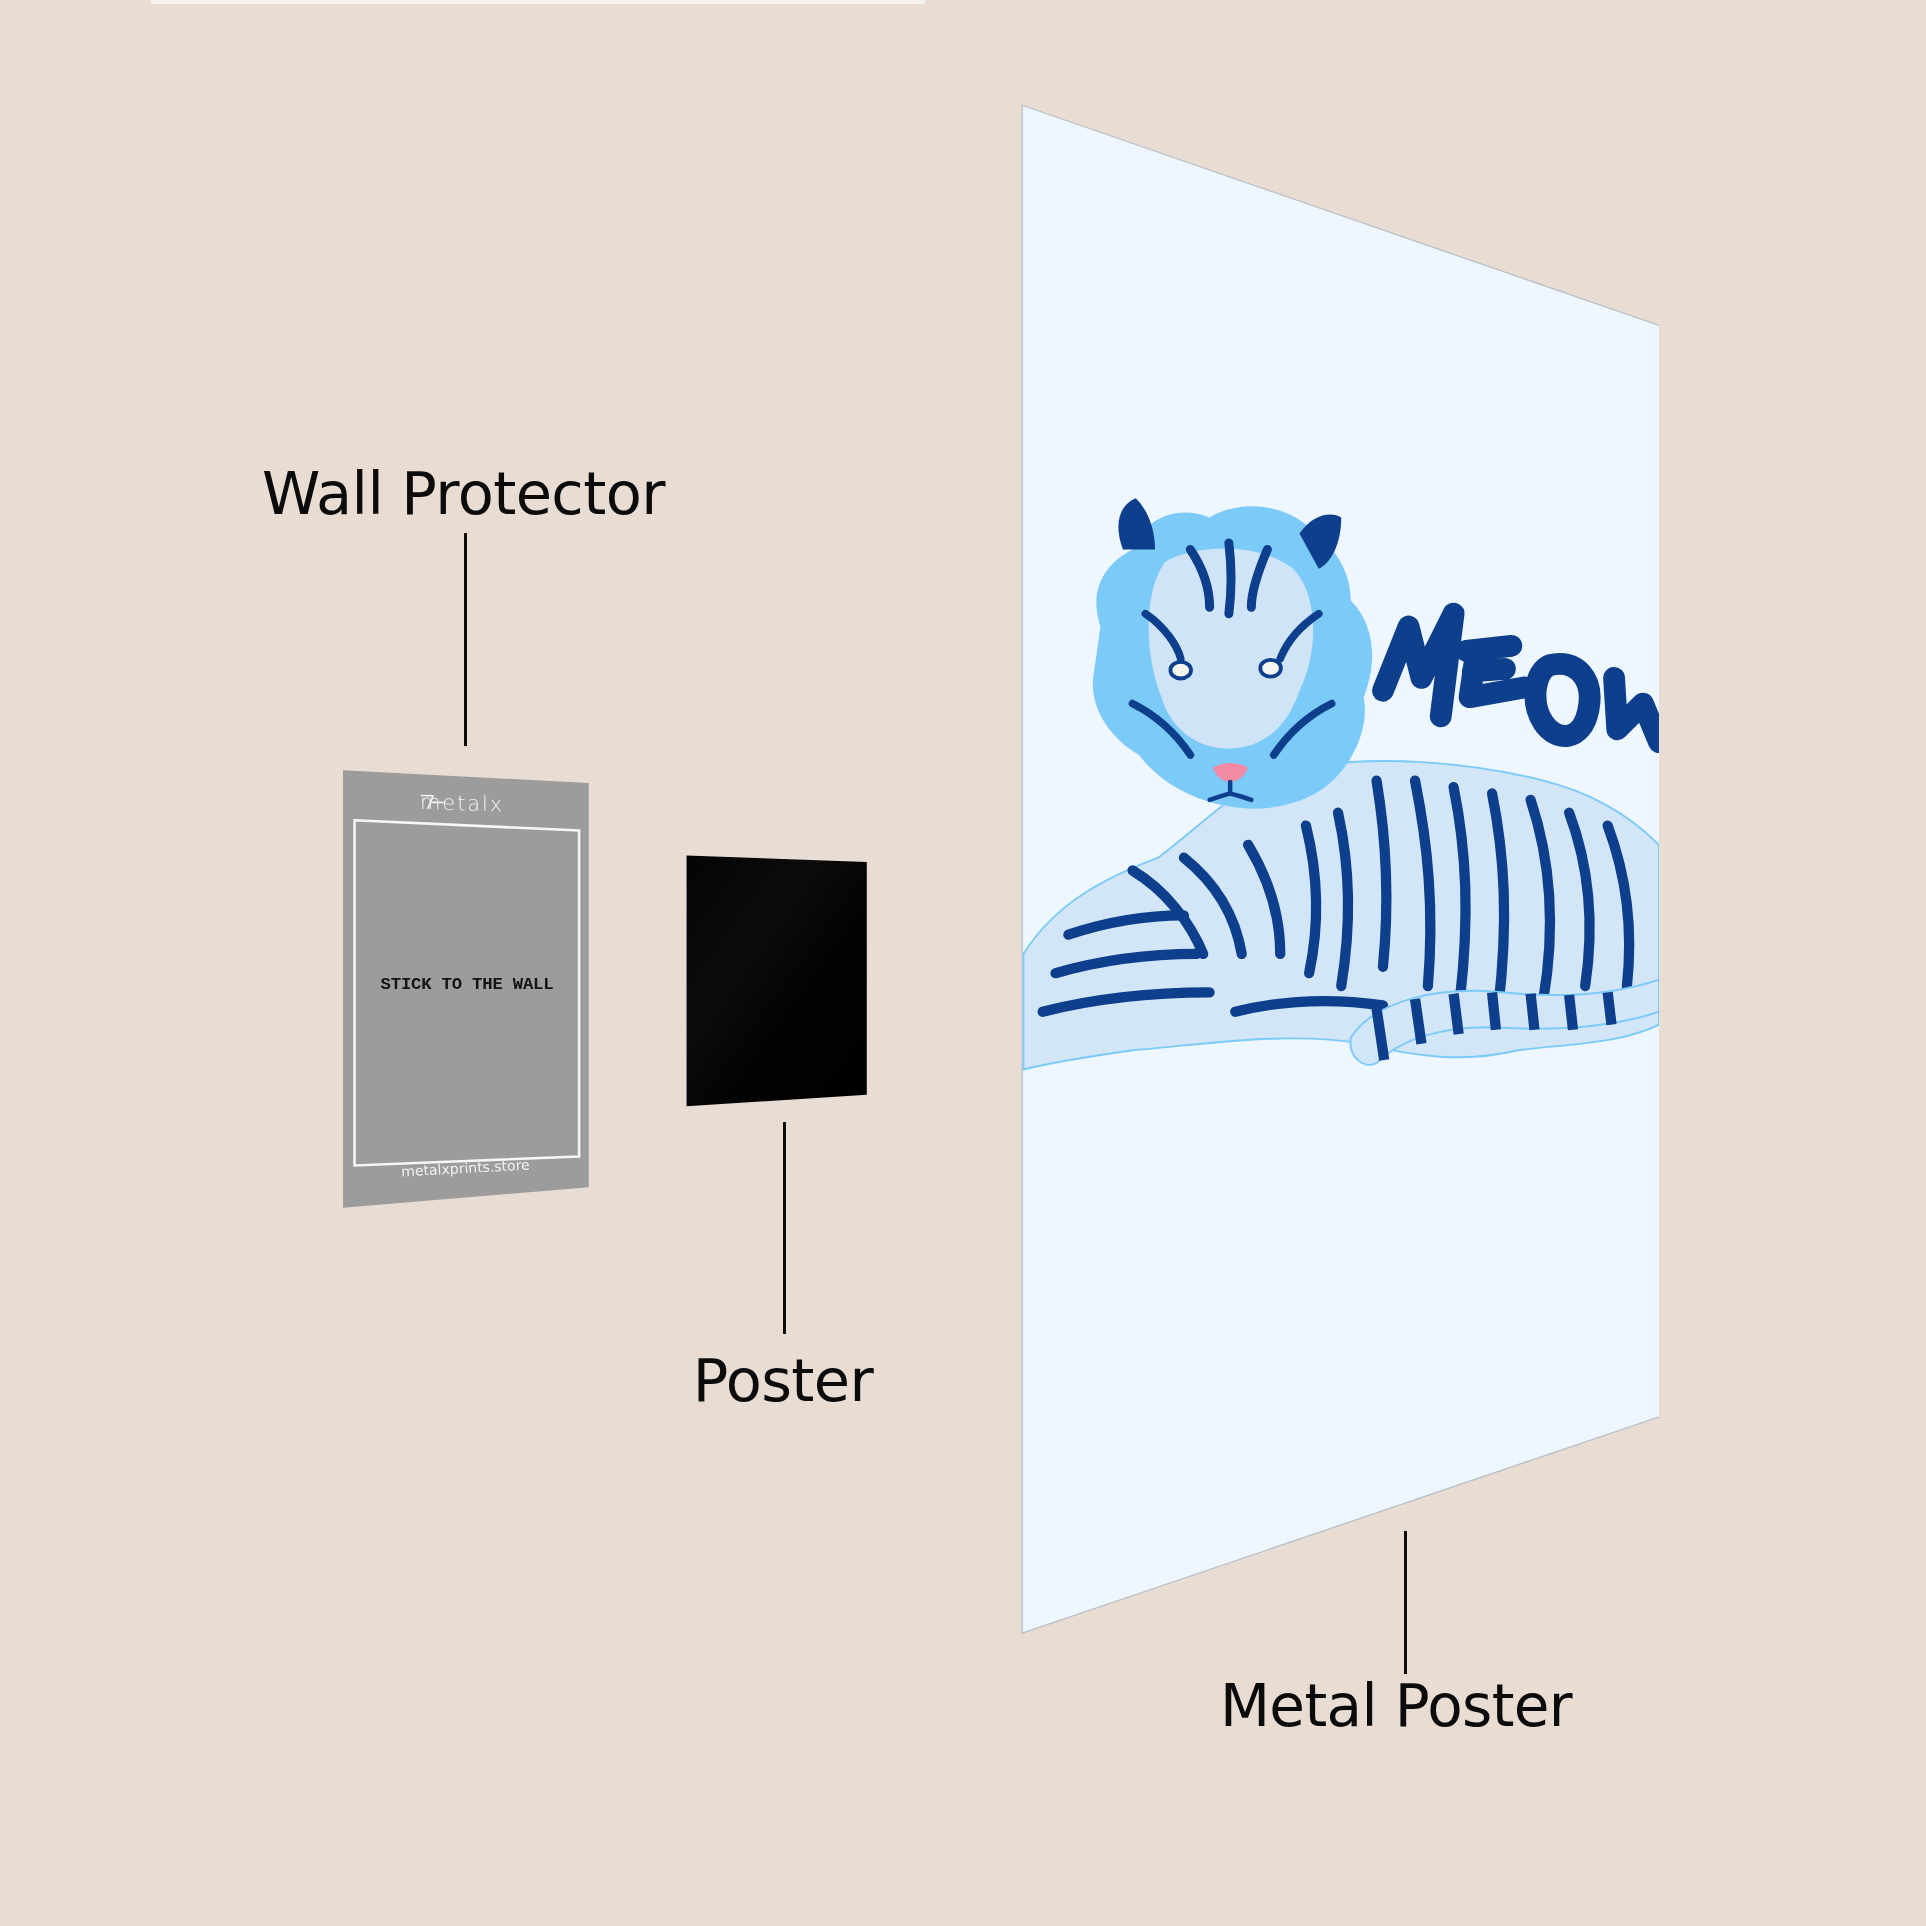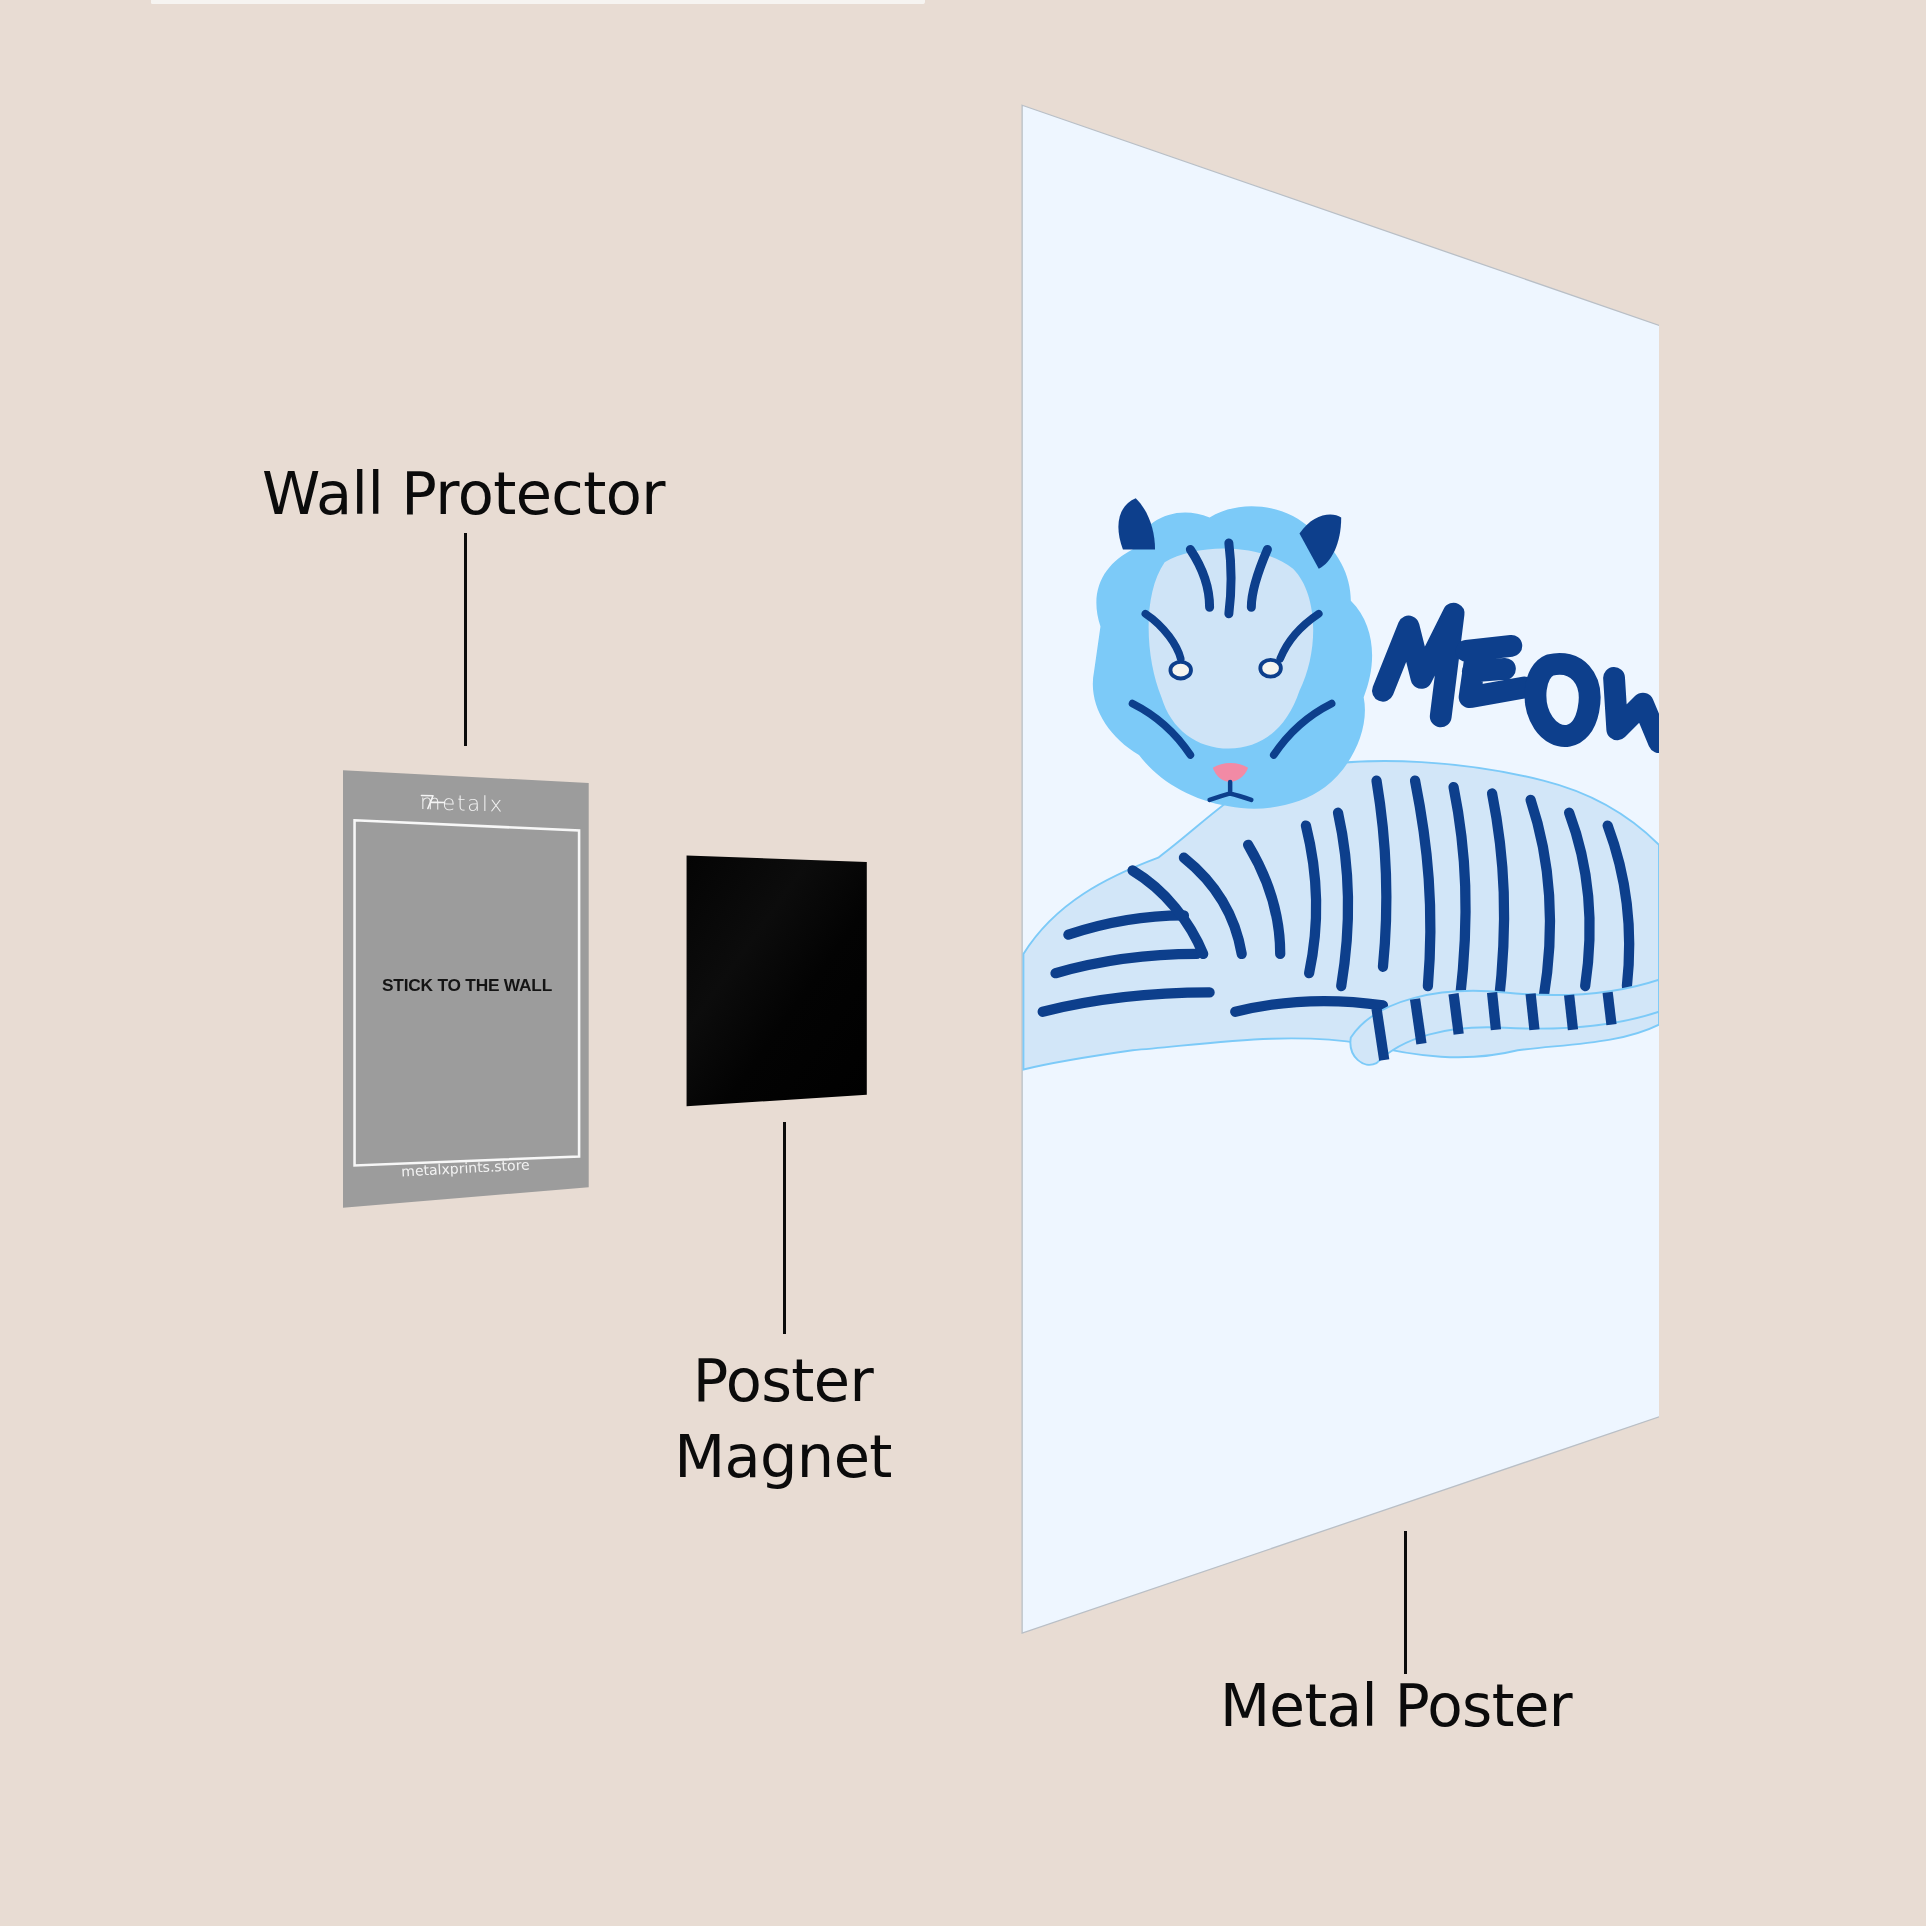--- a/index.html
+++ b/index.html
@@ -94,21 +94,21 @@
       color: #f4f4f4;
       letter-spacing: 1.9px;
       font-weight: 300;
     }
     .protector-instruction {
       position: absolute;
       left: 26px;
       top: 205px;
       width: 196px;
       text-align: center;
-      font-family: Liberation Sans, sans-serif;
+      font-family: Liberation Mono, monospace;
       font-weight: 700;
       font-size: 17.3px;
       color: #141414;
       letter-spacing: -0.2px;
     }
     .protector-url {
       position: absolute;
       left: 39px;
       top: 390px;
       width: 167px;
@@ -172,21 +172,20 @@
           <stop offset="0.6" stop-color="#030303"></stop>
           <stop offset="1" stop-color="#000000"></stop>
         </linearGradient>
       </defs>
       <polygon points="4,2 285,12 285,375 4,393" fill="url(#magGrad)"></polygon>
     </svg>
   </div>
   <div class="leader leader-magnet"></div>
   <div class="label label-magnet">
     <div>Poster</div>
-    <div>Magnet</div>
   </div>
 
   <div class="poster">
     <svg width="642" height="1541" viewBox="0 0 1000 2400">
 
       <polygon points="8,8 1003,352 1003,2050 8,2388" fill="#eef6ff" stroke="#b9bfc6" stroke-width="2"></polygon>
       <clipPath id="posterClip">
         <polygon points="8,8 1003,352 1003,2050 8,2388"></polygon>
       </clipPath>
       <g clip-path="url(#posterClip)">

